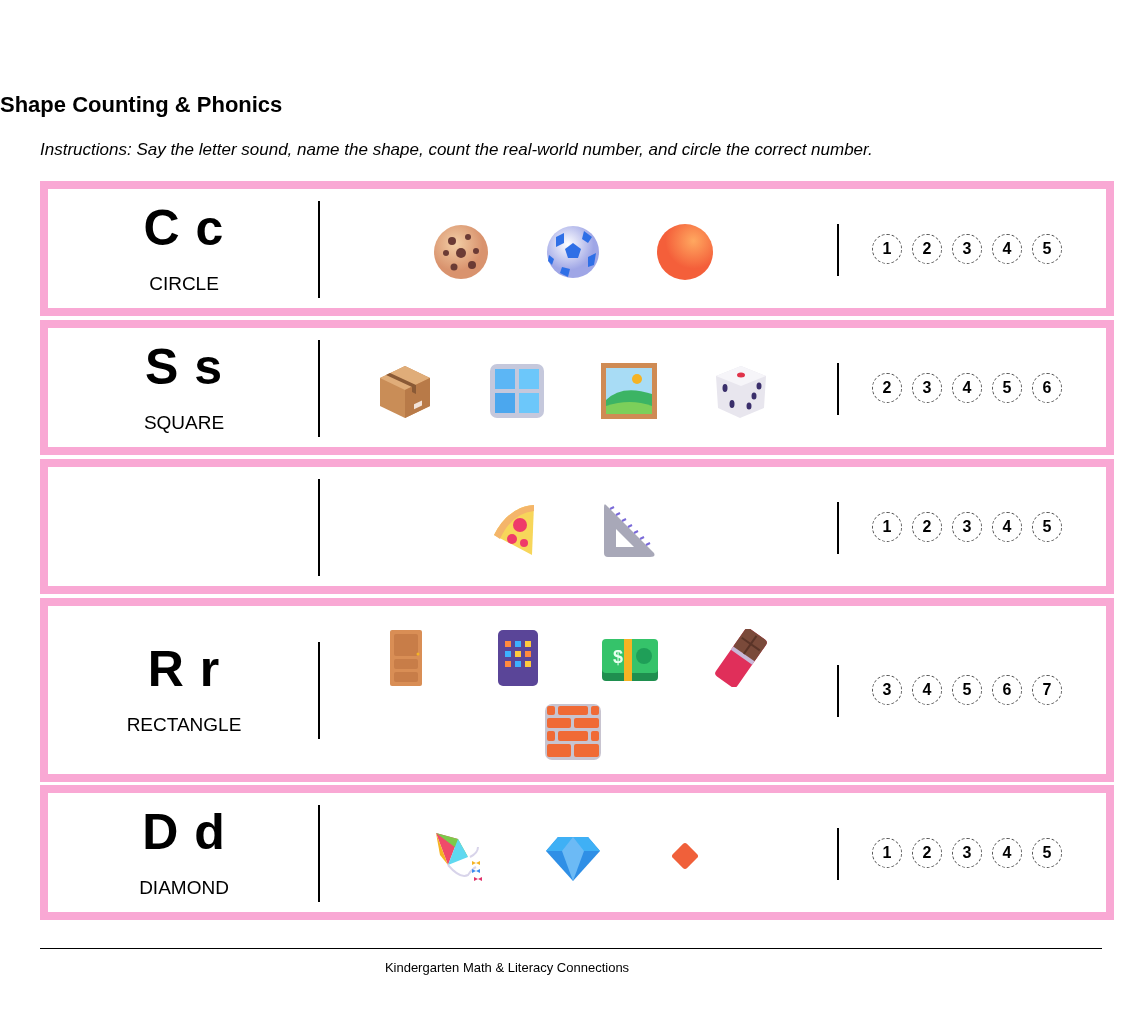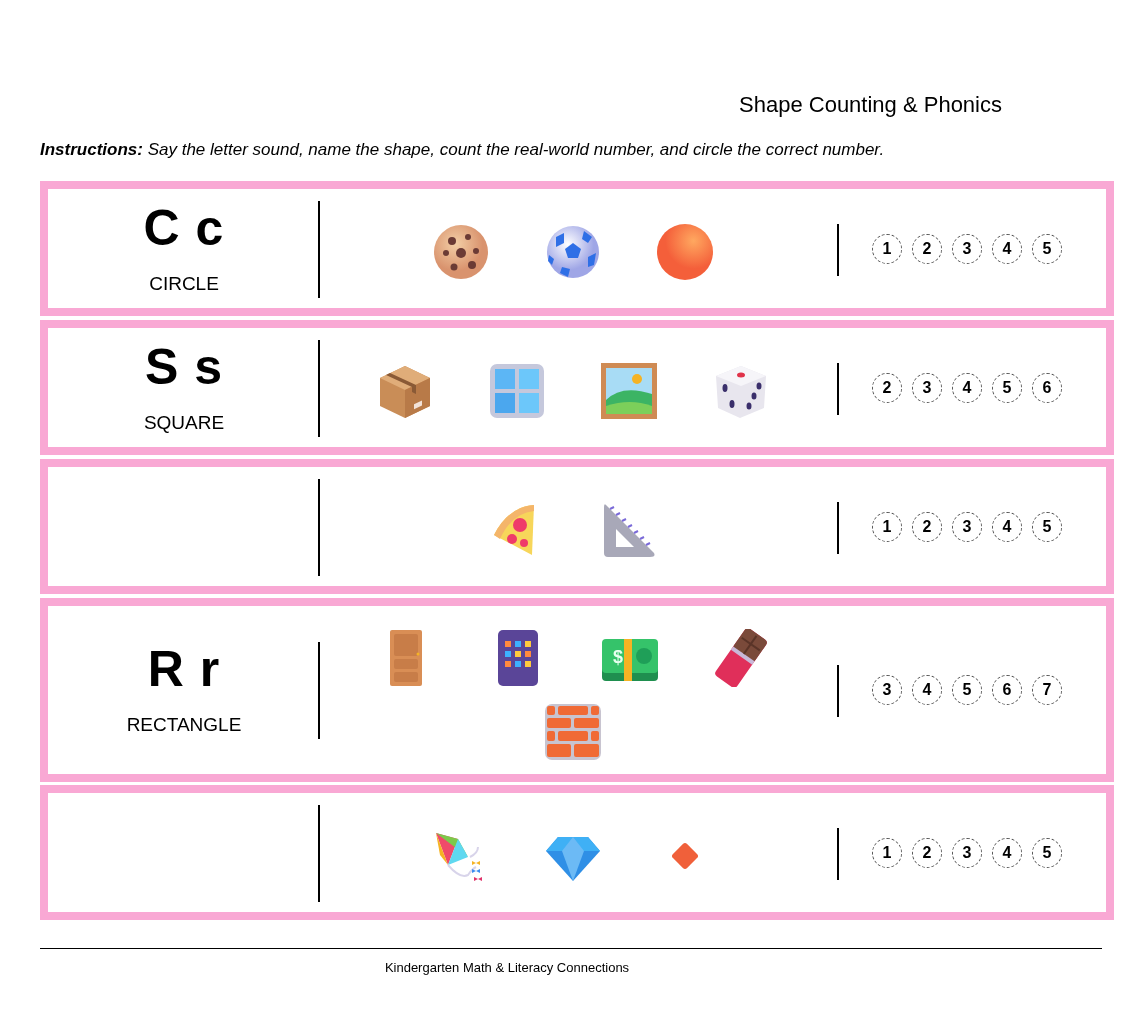--- a/index.html
+++ b/index.html
@@ -10,27 +10,27 @@
     .header-row {
       position: absolute; top: 38px; left: 40px; width: 1062px; height: 24px;
     }
     .field { position: absolute; top: 0; font-size: 18px; display: flex; align-items: flex-end; }
     .field.name { left: 0; }
     .field.date { right: 0; }
     .field .line { display: inline-block; border-bottom: 1px solid #000; margin-left: 6px; height: 18px; }
     .field.name .line { width: 200px; }
     .field.date .line { width: 200px; }
     .title {
-      position: absolute; top: 92px; left: 0; width: 1002px; text-align: right;
-      font-size: 22px; font-weight: normal;
+      position: absolute; top: 92px; left: 0; width: 1002px; text-align: left;
+      font-size: 22px; font-weight: bold;
     }
     .instructions {
       position: absolute; top: 140px; left: 40px; font-size: 17px; font-style: italic;
     }
-    .instructions b { font-weight: bold; }
+    .instructions b { font-weight: normal; }
 
     .row {
       position: absolute; left: 40px; width: 1058px;
       border: 8px solid #f9a8d4; box-sizing: content-box; text-align: center;
     }
     .letter-col {
       position: absolute; left: 0; top: 0; width: 272px; height: 100%;
       display: flex; flex-direction: column; align-items: center; justify-content: center;
     }
     .letters { font-size: 50px; font-weight: bold; line-height: 50px; letter-spacing: 1px; }
@@ -311,20 +311,24 @@
   <div class="numbers">
     <div class="num">3</div>
     <div class="num">4</div>
     <div class="num">5</div>
     <div class="num">6</div>
     <div class="num">7</div>
   </div>
 </div>
 
 <div class="row" style="top:785px;height:119px;">
+  <div class="letter-col">
+    <div class="letters">D d</div>
+    <div class="shape-name">DIAMOND</div>
+  </div>
   <div class="divider-left" style="top:12px;height:97px;"></div>
   <div class="objects">
     <div class="obj" style="left:141px;top:63px;">
       <svg viewBox="0 0 58 58">
           <polygon points="4,6 26,12 16,38" fill="#ef4a6a"></polygon>
           <polygon points="4,6 26,12 36,30" fill="#7cc94a"></polygon>
           <polygon points="26,12 36,30 16,38" fill="#5fd8f0"></polygon>
           <polygon points="4,6 16,38 8,28" fill="#f5b324"></polygon>
           <path d="M16 38 Q28 52 36 48 Q40 42 44 40" stroke="#d8d4ea" stroke-width="2" fill="none"></path>
           <path d="M38 30 Q46 26 46 20" stroke="#d8d4ea" stroke-width="2" fill="none"></path>

